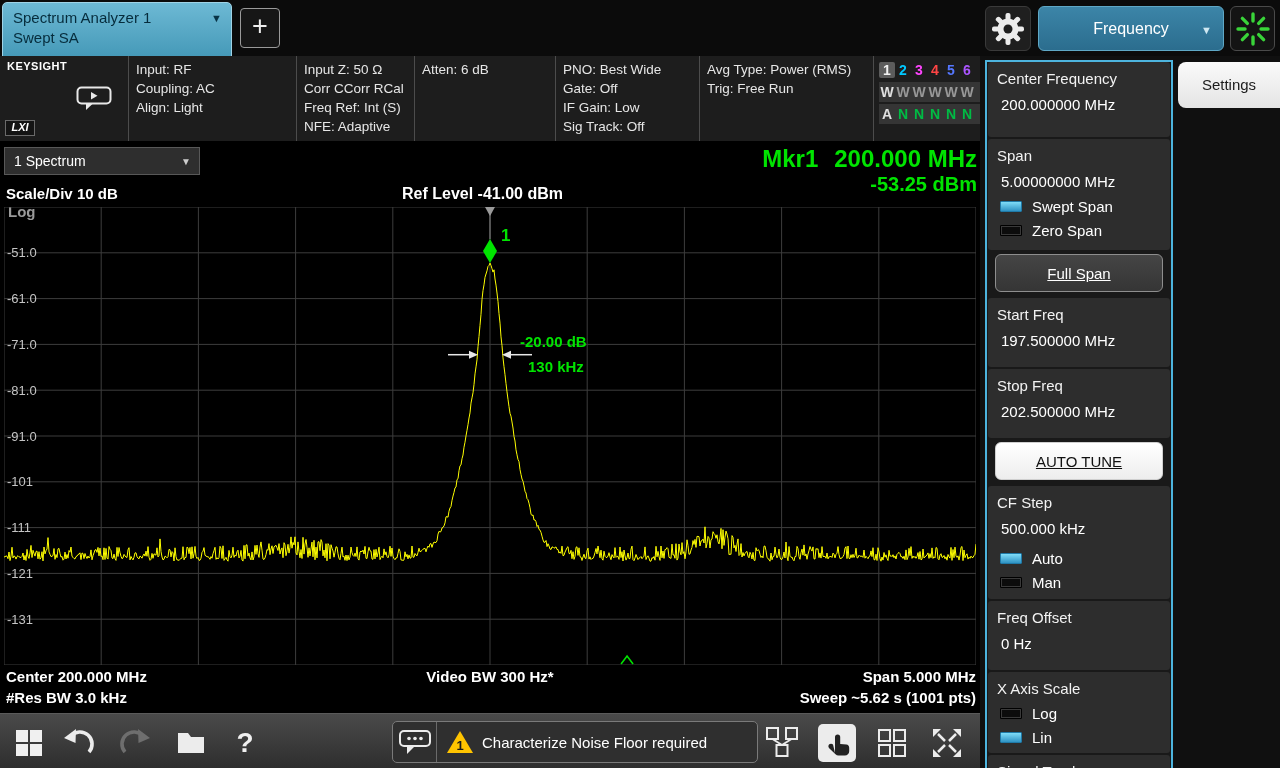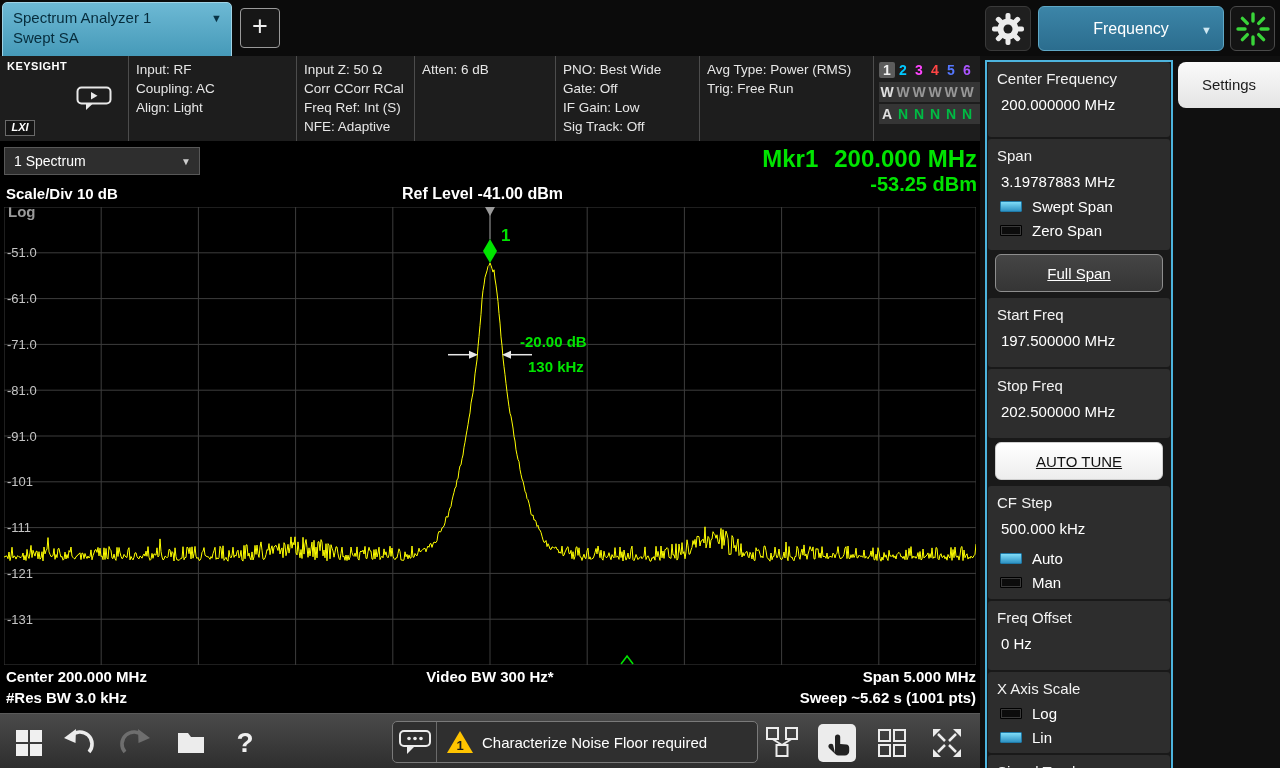--- a/index.html
+++ b/index.html
@@ -270,21 +270,21 @@
   <div class="settings-tab">Settings</div>
   <div class="menu-panel">
 
     <div class="menu-item" style="height:62px">
       <div class="mi-label">Center Frequency</div>
       <div class="mi-value">200.000000 MHz</div>
     </div>
 
     <div class="menu-item" style="height:98px">
       <div class="mi-label">Span</div>
-      <div class="mi-value">3.19787883 MHz</div>
+      <div class="mi-value">5.00000000 MHz</div>
       <div class="toggle-row">
         <span class="tg on"></span>
         <span class="tg-label">Swept Span</span>
       </div>
       <div class="toggle-row">
         <span class="tg"></span>
         <span class="tg-label">Zero Span</span>
       </div>
     </div>
 

